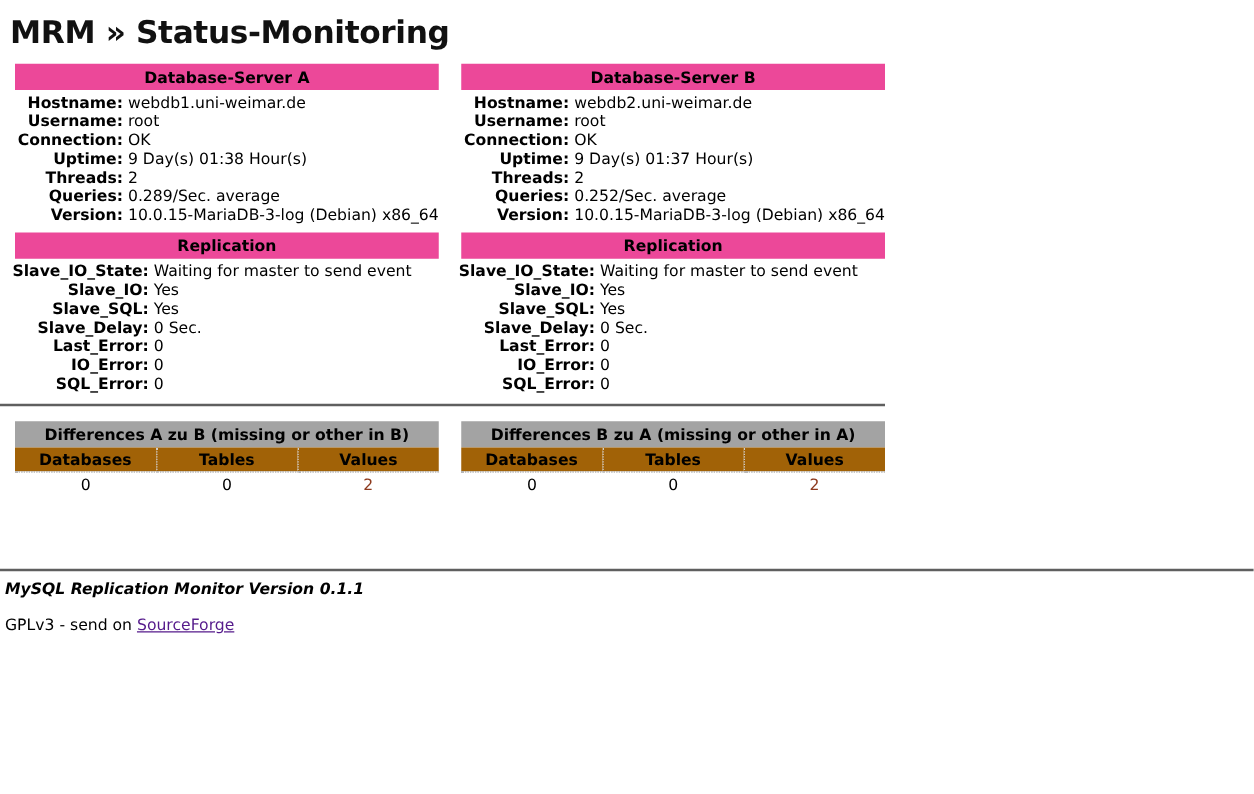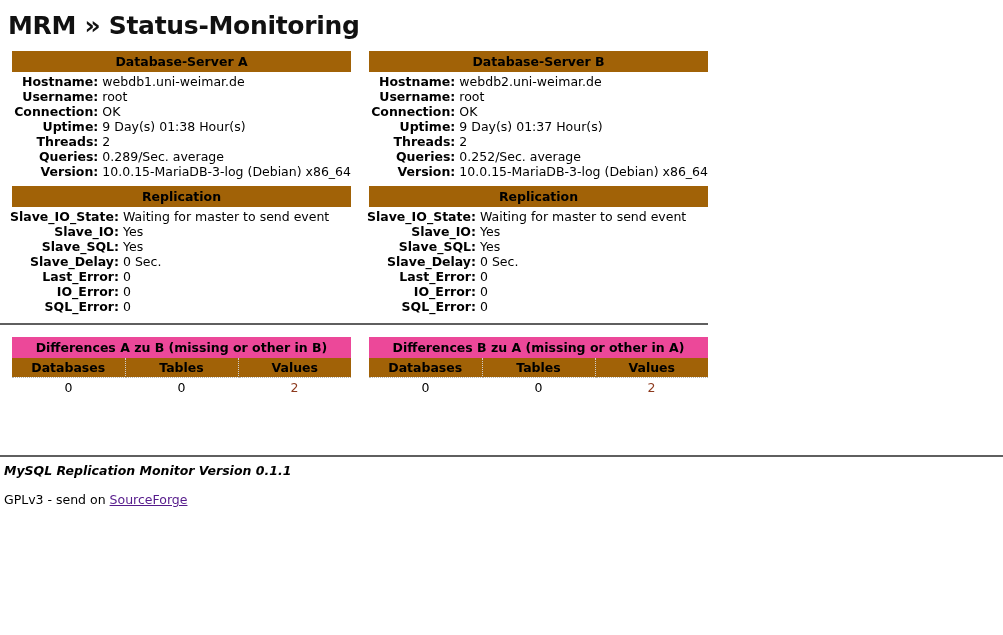--- a/index.html
+++ b/index.html
@@ -46,21 +46,21 @@
     width: 708px;
     display: flex;
     gap: 6px;
   }
   .panel {
     width: 351px;
     flex: 0 0 351px;
   }
 
   .band {
-    background: #a16207;
+    background: #ec4899;
     text-align: center;
     font-weight: bold;
     font-size: 12.5px;
     padding: 3px 0 3px 0;
     margin-left: 12px;
     line-height: 15px;
   }
   .band.replication-band {
     margin-top: 7px;
   }
@@ -111,21 +111,21 @@
     display: flex;
     gap: 6px;
   }
   table.diff {
     border-collapse: collapse;
     width: 339px;
     margin-left: 12px;
     table-layout: fixed;
   }
   table.diff caption {
-    background: #ec4899;
+    background: #a3a3a3;
     font-weight: bold;
     font-size: 12.5px;
     padding: 3px 0;
     text-align: center;
     line-height: 15px;
   }
   table.diff th {
     font-size: 12.5px;
     font-weight: bold;
     text-align: center;

